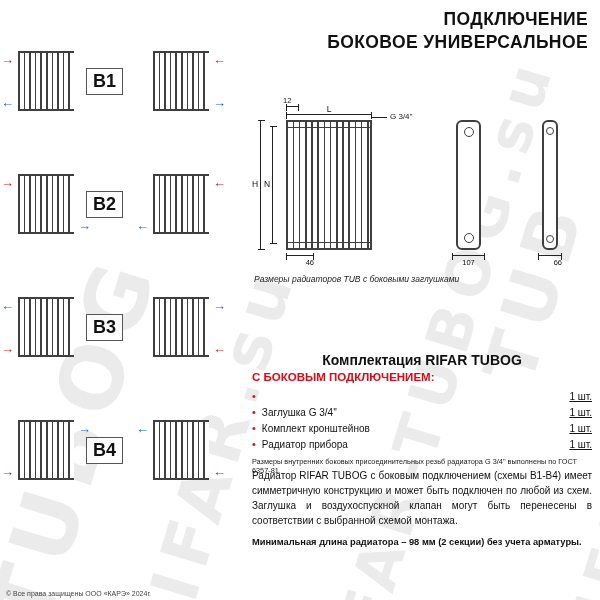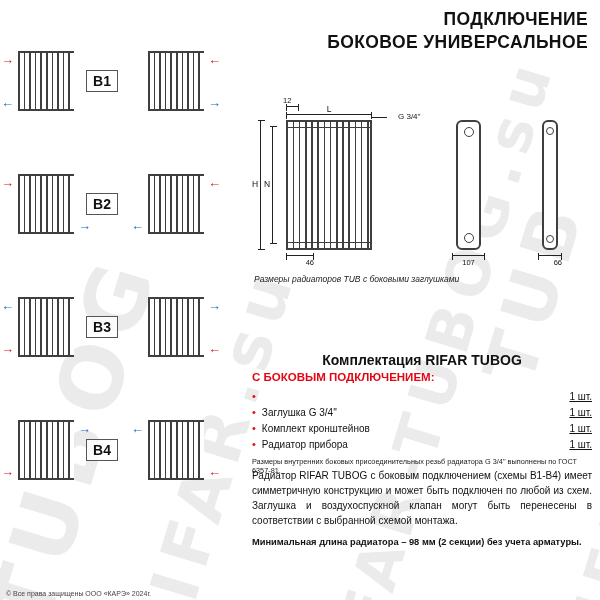--- a/index.html
+++ b/index.html
@@ -28,21 +28,21 @@
   .rad-wrap { position:relative; width:56px; height:60px; margin-left:18px; flex:0 0 auto; }
   .radiator { position:absolute; inset:0; box-sizing:border-box;
     border-top:2.5px solid #3f3f3f; border-bottom:2.5px solid #3f3f3f;
     background:repeating-linear-gradient(90deg,#3f3f3f 0 1.6px,#ffffff 1.6px 5.6px); }
   .flow-arrow { position:absolute; font-size:13px; font-weight:bold; line-height:1; }
   .pos-tl { left:-17px; top:2px; }
   .pos-bl { left:-17px; bottom:2px; }
   .pos-tr { right:-17px; top:2px; }
   .pos-br { right:-17px; bottom:2px; }
   .scheme-label { margin:0 12px; flex:0 0 auto; min-width:18px; padding:2px 6px;
-    border:1px solid #555; text-align:center; font-weight:bold; font-size:14px; background:rgba(255,255,255,0.75); }
+    border:1px solid #555; text-align:center; font-weight:bold; font-size:18px; background:rgba(255,255,255,0.75); }
   
   .drawing { position:absolute; left:252px; top:96px; width:348px; height:192px; }
   .fv { position:absolute; left:34px; top:24px; width:86px; height:130px; box-sizing:border-box;
     border:2px solid #3f3f3f; background:repeating-linear-gradient(90deg,#ffffff 0 4.7px,#3f3f3f 4.7px 6.2px); }
   .fv::before, .fv::after { content:''; position:absolute; left:0; right:0; border-top:1.5px solid #3f3f3f; }
   .fv::before { top:5px; } .fv::after { bottom:5px; }
   .dim-line { position:absolute; }
   .dim-line.h { border-top:1px solid #222; height:0; }
   .dim-line.h::before, .dim-line.h::after { content:''; position:absolute; top:-3px; height:7px; border-left:1px solid #222; }
   .dim-line.h::before { left:0; } .dim-line.h::after { right:0; }
@@ -53,21 +53,21 @@
   .lL  { left:34px; top:18px; width:86px; }
   .lH  { left:8px;  top:24px; height:130px; }
   .lN  { left:20px; top:30px; height:118px; }
   .l46 { left:34px; top:159px; width:28px; }
   .l107{ left:200px; top:159px; width:33px; }
   .l66 { left:286px; top:159px; width:24px; }
   .leader { position:absolute; left:120px; top:21px; width:15px; border-top:1px solid #222; }
   .dim-label { position:absolute; font-size:7.5px; color:#111; line-height:1; }
   .dl-12 { left:31px; top:1px; }
   .dl-L  { left:34px; top:9px; width:86px; text-align:center; font-size:8.5px; }
-  .dl-g  { left:146px; top:17px; font-size:8px; }
+  .dl-g  { left:138px; top:17px; font-size:8px; }
   .dl-H  { left:0px;  top:84px; font-size:8.5px; }
   .dl-N  { left:12px; top:84px; font-size:8.5px; }
   .dl-46 { left:34px; top:163px; width:28px; text-align:right; }
   .dl-107{ left:200px; top:163px; width:33px; text-align:center; }
   .dl-66 { left:286px; top:163px; width:24px; text-align:right; }
   .sv { position:absolute; top:24px; height:130px; box-sizing:border-box;
     border:2px solid #3f3f3f; border-radius:6px; background:#fff; }
   .sv::before, .sv::after { content:''; position:absolute; left:50%; transform:translateX(-50%);
     border:1.5px solid #3f3f3f; border-radius:50%; box-sizing:border-box; }
   .sv1 { left:204px; width:25px; }

